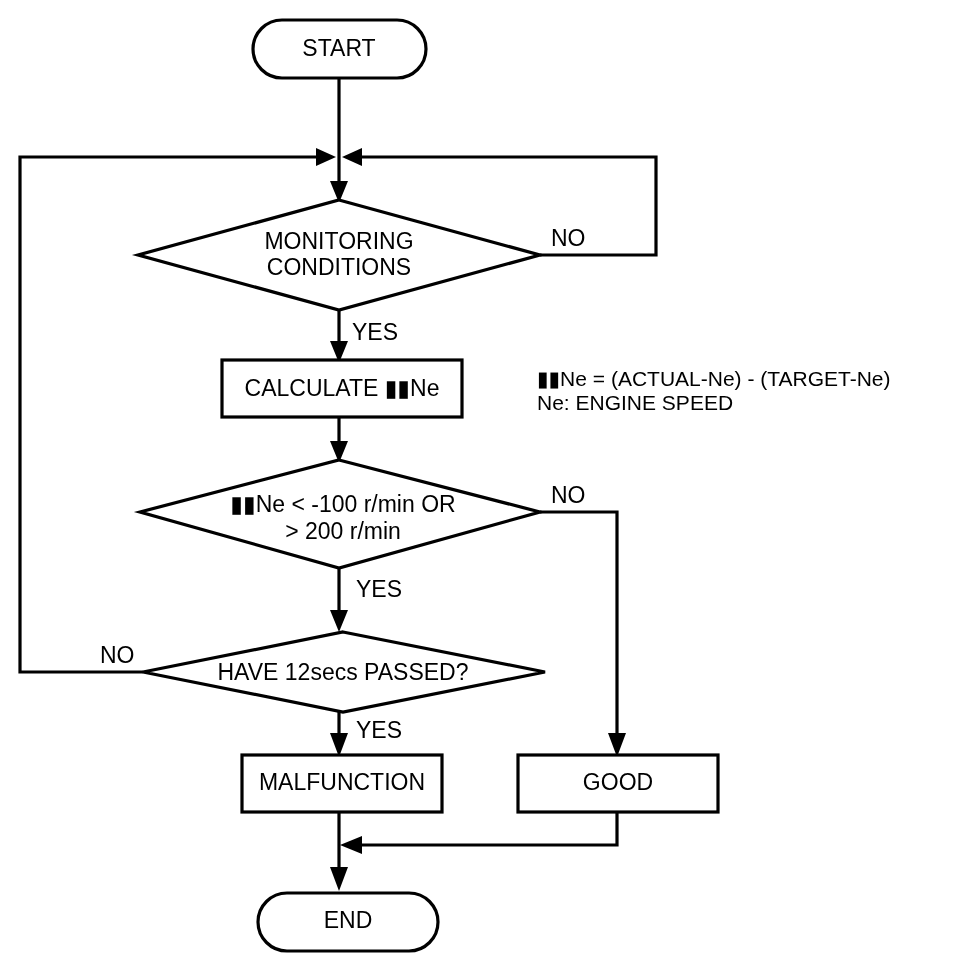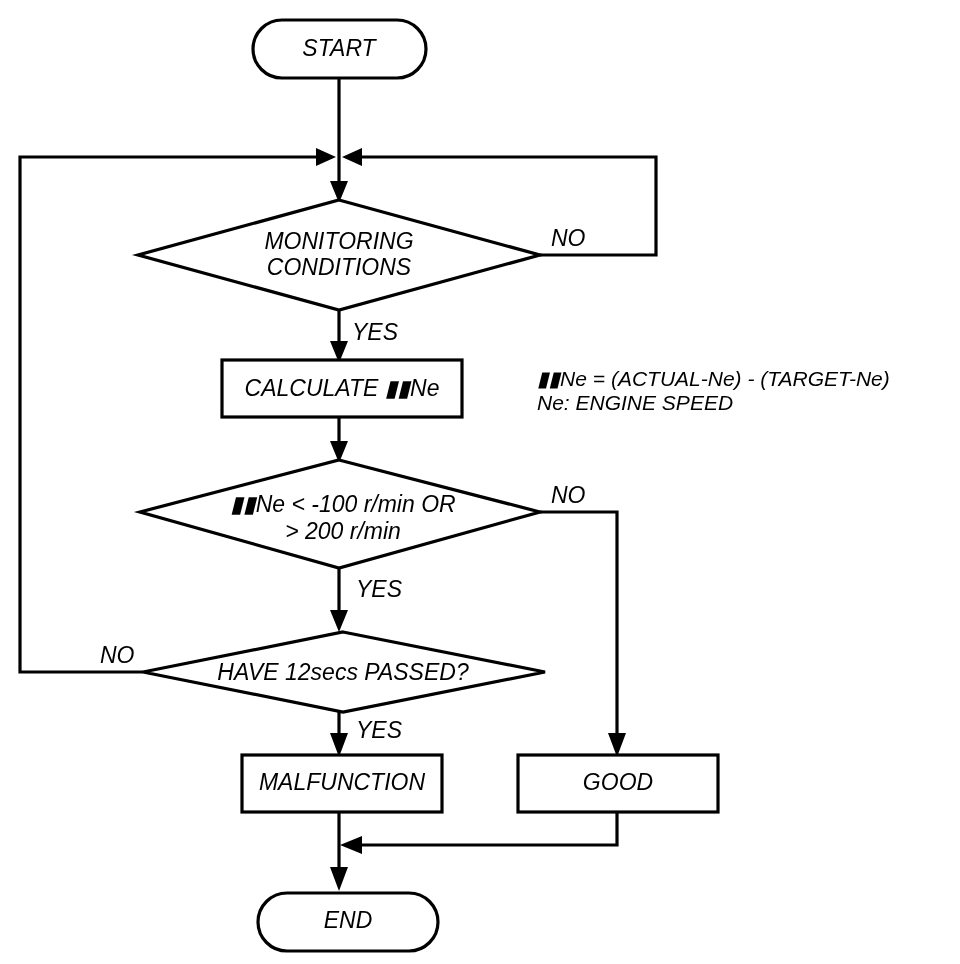--- a/index.html
+++ b/index.html
@@ -11,21 +11,20 @@
     width: 960px;
     height: 964px;
     font-family: "Liberation Sans", sans-serif;
     color: #000000;
     overflow: hidden;
   }
   #flowchart-root {
     position: relative;
     width: 932px;
     height: 964px;
-    font-style: italic;
   }
   svg#flow-svg {
     display: block;
     width: 960px;
     height: 964px;
   }
   .shape-stroke {
     fill: #ffffff;
     stroke: #000000;
     stroke-width: 3.2;

